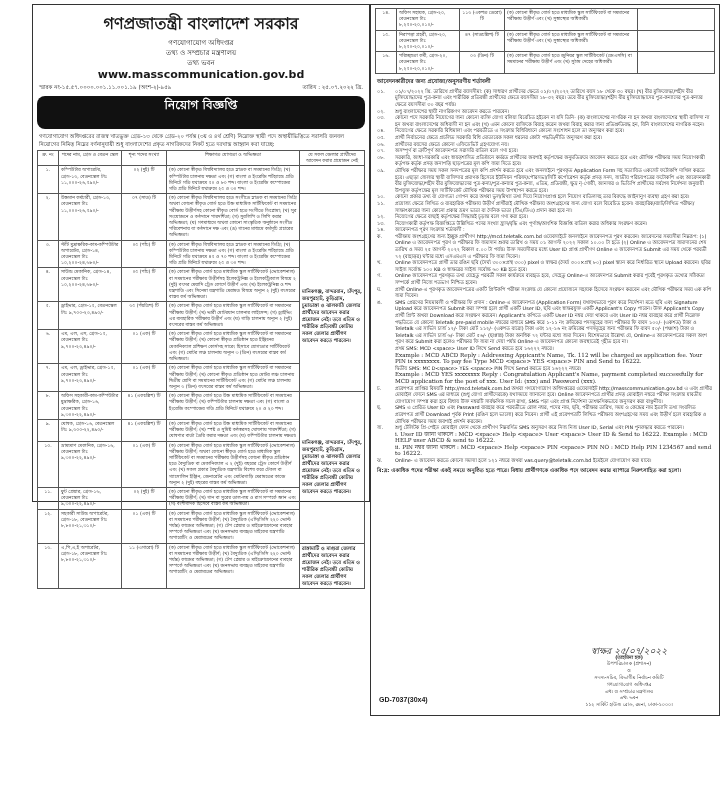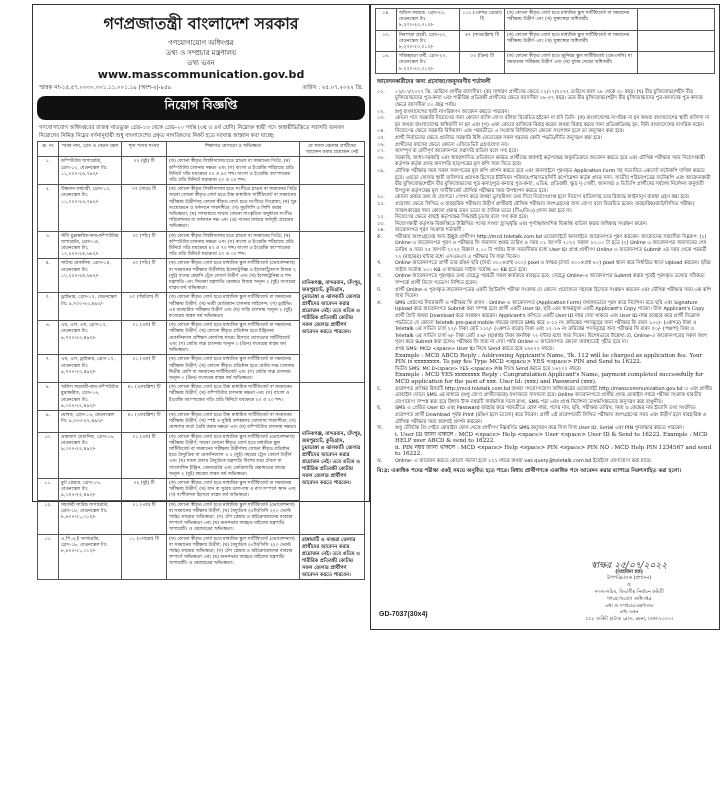--- a/index.html
+++ b/index.html
@@ -1,28 +1,28 @@
 <!DOCTYPE html>
 <html><head>
 <meta charset="utf-8">
 <style>
   html, body { margin:0; padding:0; background:#fff; }
   body { width:728px; height:800px; position:relative; overflow:hidden;
          font-family:"DejaVu Sans", sans-serif; color:#1a1a1a; }
   .col-left { position:absolute; left:32px; top:4px; width:338px; height:498px;
               border:1.5px solid #333; box-sizing:border-box; }
-  .col-right { position:absolute; left:370px; top:4px; width:350px; height:626px;
+  .col-right { position:absolute; left:370px; top:4px; width:350px; height:712px;
                border:1.5px solid #333; box-sizing:border-box; }
   .hdr { text-align:center; }
   .hdr .t1 { font-size:16px; font-weight:bold; margin-top:6px; }
   .hdr .t { font-size:7px; line-height:10px; }
   .hdr .web { font-size:11px; font-weight:bold; }
   .memo { display:flex; justify-content:space-between; font-size:5.5px; padding:3px 6px 2px; }
   .banner { margin:2px 4px; background:#111; color:#fff; border-radius:8px; text-align:center;
-            font-size:12px; font-weight:bold; height:24px; line-height:19px; }
+            font-size:12px; font-weight:bold; height:33px; line-height:19px; }
   .intro { font-size:5.4px; line-height:8px; padding:1px 6px; }
   table.jobs { border-collapse:collapse; width:calc(100% - 8px); margin:1px 4px; font-size:4.6px; line-height:6.2px; }
   table.jobs th, table.jobs td { border:0.8px solid #555; vertical-align:top; padding:1px 2px; }
   table.jobs th { font-weight:normal; text-align:center; }
   .c-no { width:16px; text-align:center; }
   .c-post { width:58px; }
   .c-cnt { width:40px; text-align:center; }
   .c-qual { width:128px; }
   .c-dist { font-weight:bold; font-size:5px; line-height:7px; }
   .sec-title { font-size:5.6px; font-weight:bold; padding:2px 6px; }

